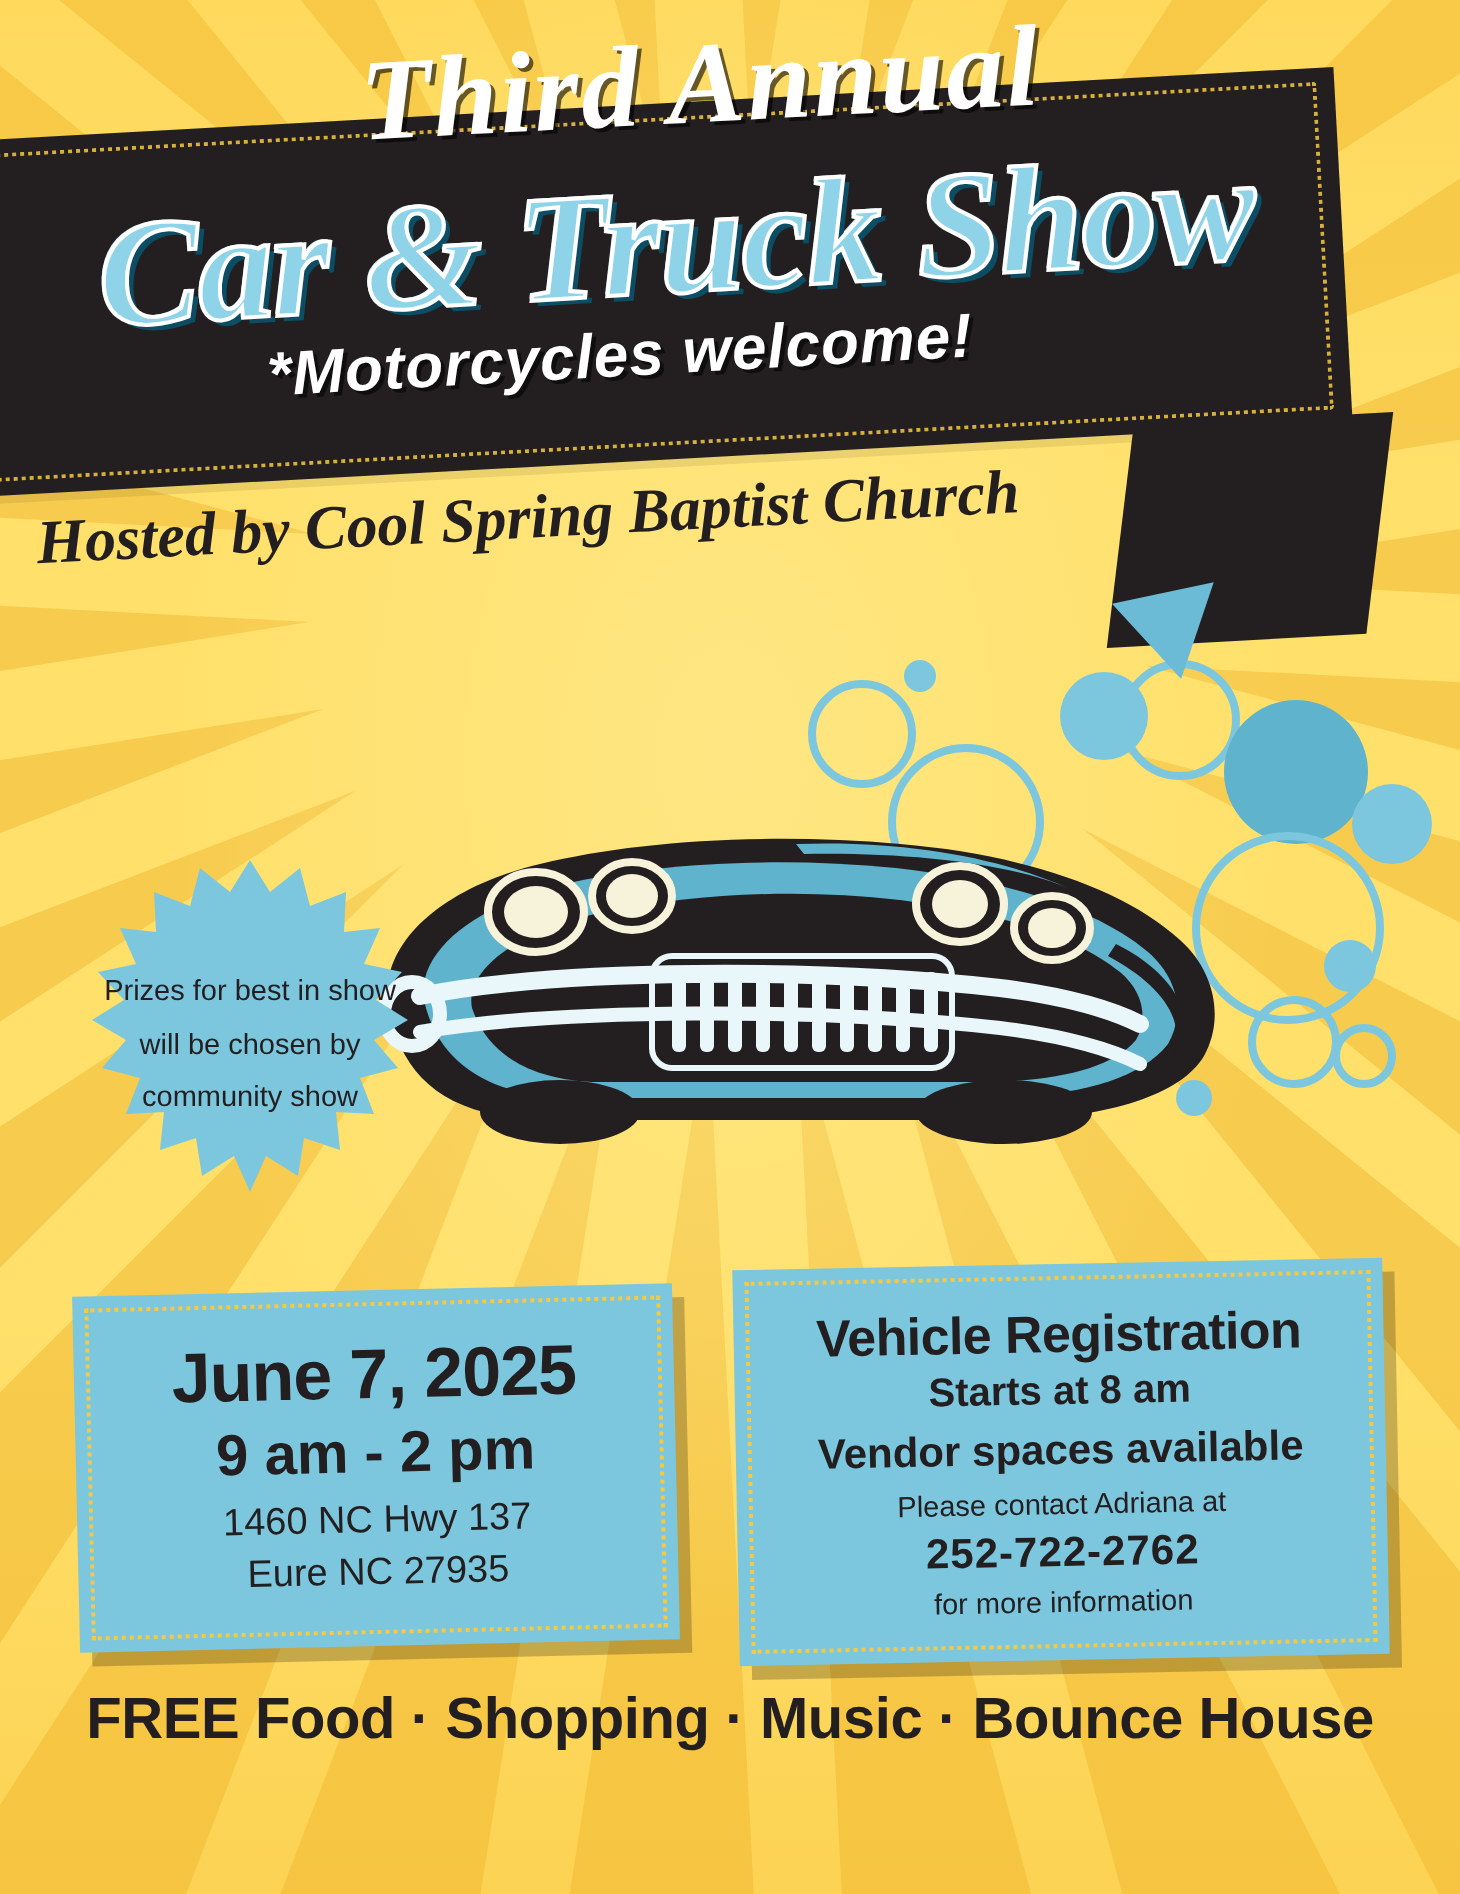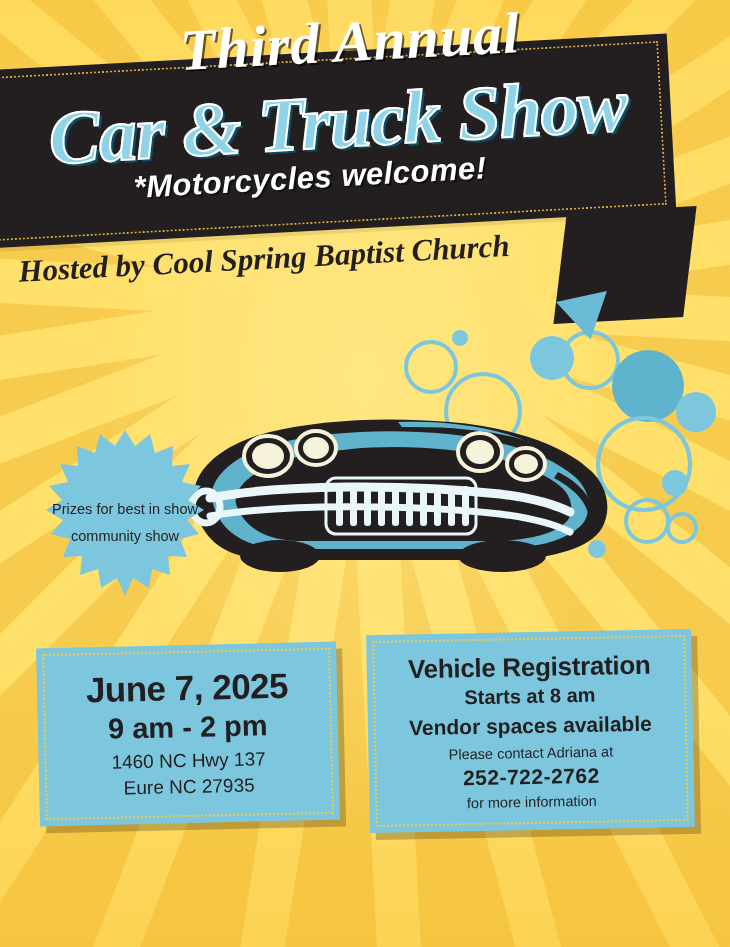--- a/index.html
+++ b/index.html
@@ -421,20 +421,21 @@
   <div class="moto">*Motorcycles welcome!</div>
 
   <div class="hosted">Hosted by Cool Spring Baptist Church</div>
 
   <div id="prize">
     <svg viewBox="0 0 190 190" style="position:absolute;inset:0;">
       <polygon points="95,2 105,18 120,6 125,25 143,18 142,38 160,36 152,54 171,58 158,72 174,82 157,92 169,106 150,111 157,129 138,128 140,147 122,141 119,160 103,150 95,168 87,150 71,160 68,141 50,147 52,128 33,129 40,111 21,106 33,92 16,82 32,72 19,58 38,54 30,36 48,38 47,18 65,25 70,6 85,18" fill="#7cc7de"></polygon>
     </svg>
     <div class="txt">
       <div>Prizes for best in show</div>
+      <div>will be chosen by</div>
       <div>community show</div>
     </div>
   </div>
 
   <div class="infobox" id="box-left">
     <div class="dots"></div>
     <div class="bx-inner">
       <div class="date">June 7, 2025</div>
       <div class="time">9 am - 2 pm</div>
       <div class="addr">1460 NC Hwy 137</div>
@@ -447,14 +448,15 @@
     <div class="bx-inner">
       <div class="reg-title">Vehicle Registration</div>
       <div class="reg-sub">Starts at 8 am</div>
       <div class="reg-vendor">Vendor spaces available</div>
       <div class="reg-contact">Please contact Adriana at</div>
       <div class="reg-phone">252-722-2762</div>
       <div class="reg-more">for more information</div>
     </div>
   </div>
 
+  <div class="footer1">FREE Food · Shopping · Music · Bounce House</div>
 
 </div>
 
 </body></html>

